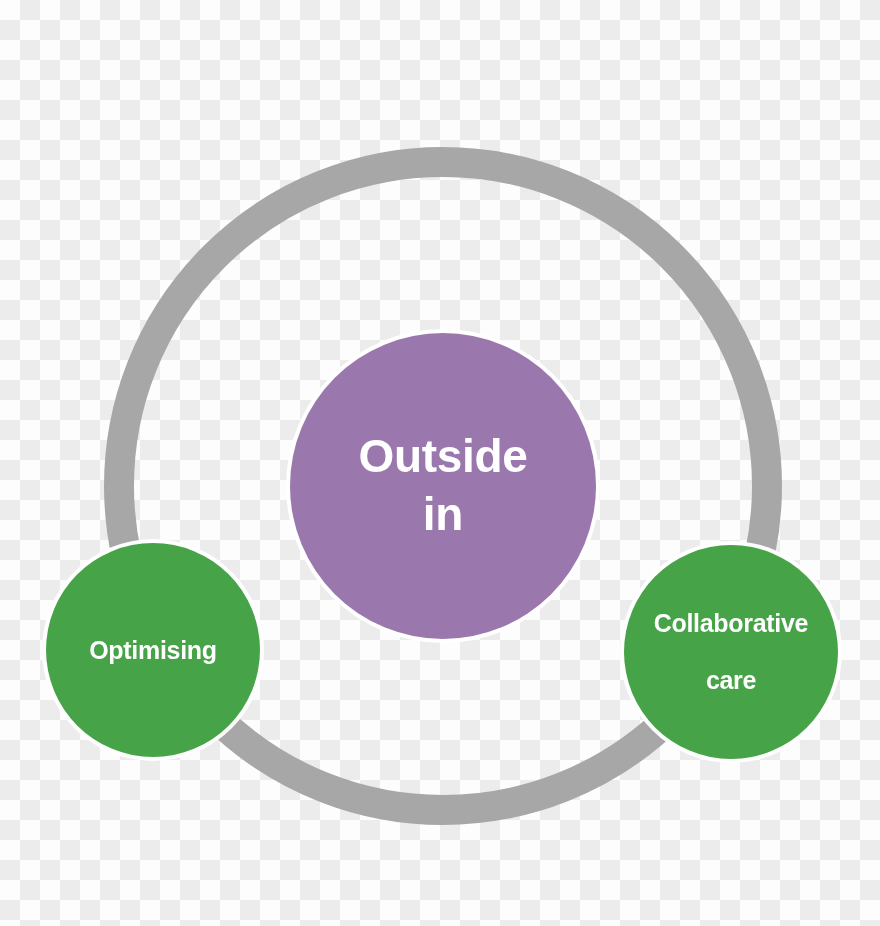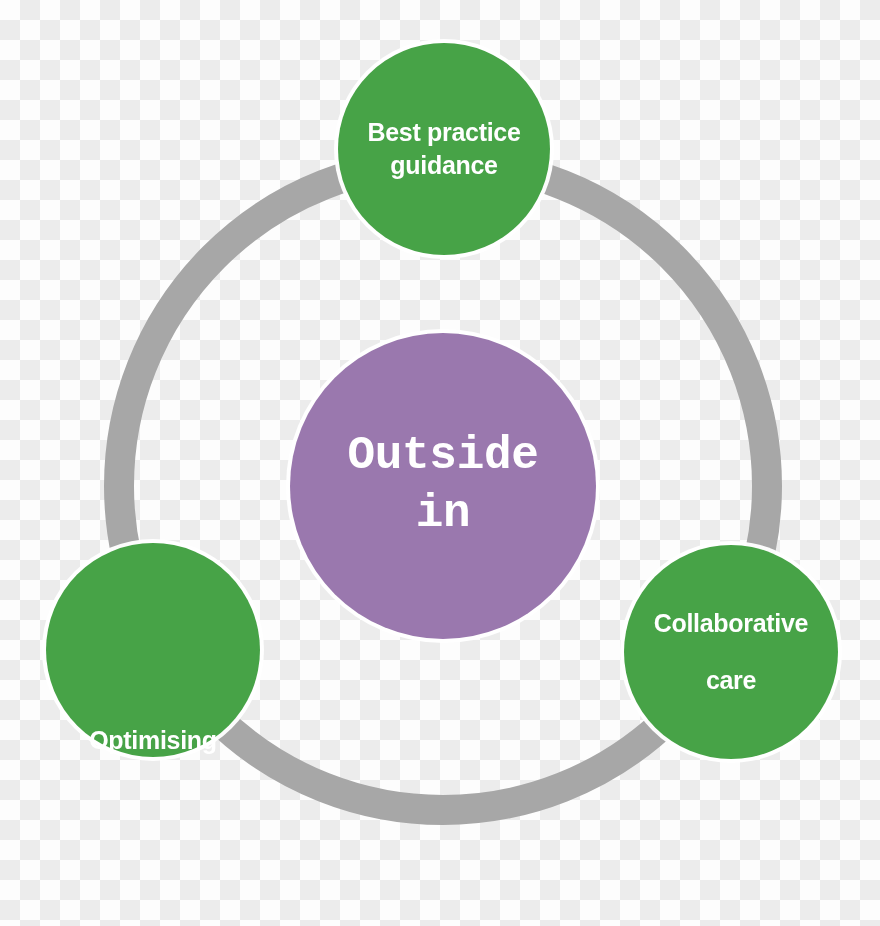--- a/index.html
+++ b/index.html
@@ -46,21 +46,20 @@
     letter-spacing: -0.3px;
   }
   .center-node {
     left: 290px;
     top: 333px;
     width: 306px;
     height: 306px;
     background: #9a78ae; 
     font-size: 46px;
     line-height: 1.26;
-    font-family: Liberation Mono, monospace;
   }
   .satellite-node {
     background: #47a347; 
     font-size: 25px;
     line-height: 1.32;
   }
   .node-top {
     left: 338px;
     top: 43px;
     width: 212px;
@@ -85,26 +84,22 @@
 </style>
 </head>
 <body>
 
 <div class="canvas">
 
   <svg class="ring-svg" width="880" height="926" viewBox="0 0 880 926" aria-hidden="true">
     <circle class="ring-circle" cx="443" cy="486" r="324" style="stroke: rgb(167, 167, 167);"></circle>
   </svg>
 
-  <div class="node satellite-node node-top" style="background: rgb(71, 163, 71);">
-    <span class="line">Best practice</span>
-    <span class="line">guidance</span>
-  </div>
 
-  <div class="node satellite-node node-bottom-left" style="background: rgb(71, 163, 71); justify-content: flex-end;">
+  <div class="node satellite-node node-bottom-left" style="background: rgb(71, 163, 71);">
     <span class="line">Optimising</span>
   </div>
 
   <div class="node satellite-node node-bottom-right" style="background: rgb(71, 163, 71);">
     <span class="line">Collaborative</span>
     <span class="line">care</span>
   </div>
 
   <div class="node center-node" style="background: rgb(154, 120, 174);">
     <span class="line">Outside</span>

